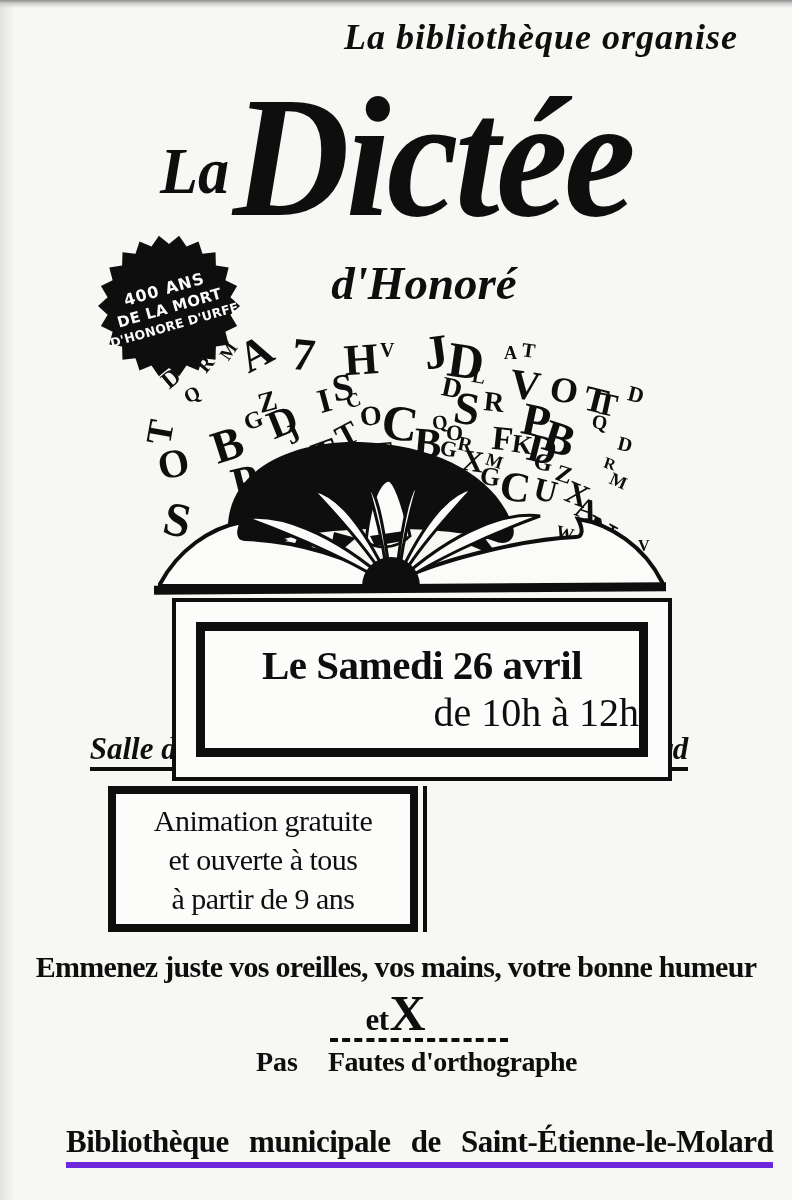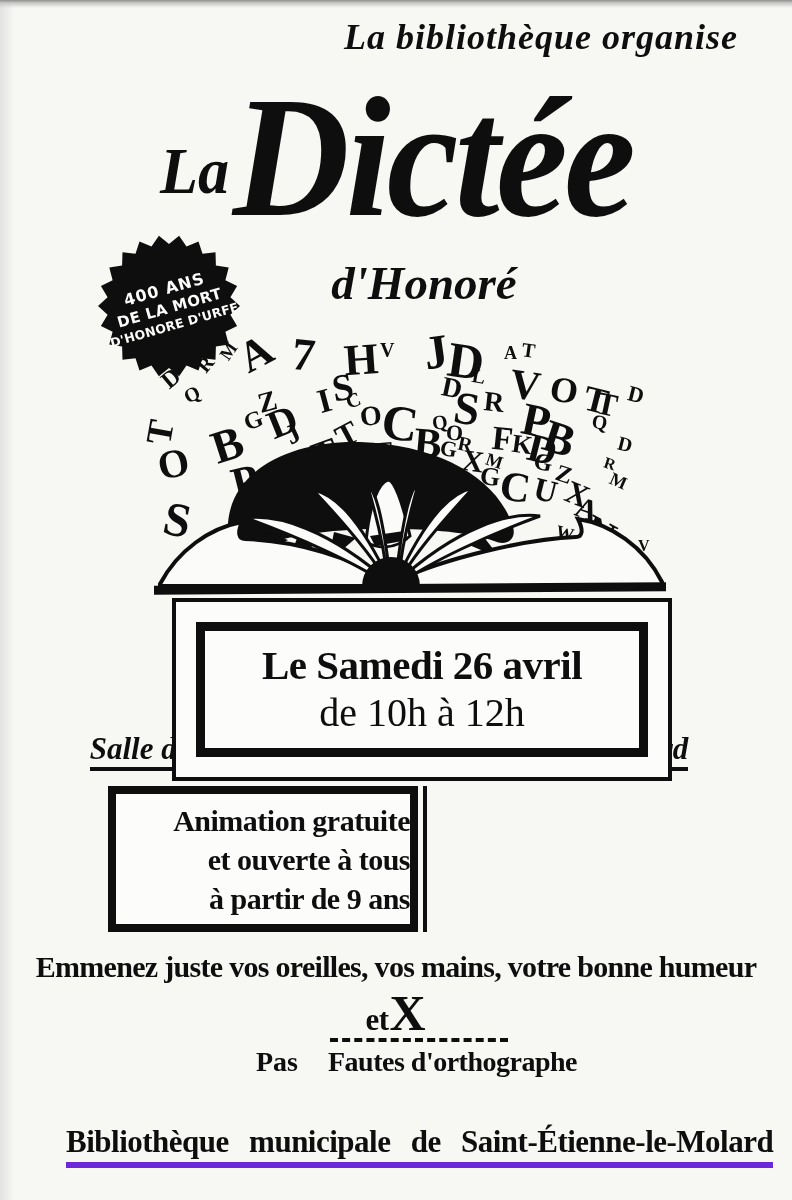--- a/index.html
+++ b/index.html
@@ -42,31 +42,31 @@
   .cloud-letter{position:absolute;font-weight:bold;line-height:1;font-family:"Liberation Serif",serif;}
 
   
   .book{left:148px;top:434px;width:528px;height:172px;z-index:2;}
 
   
   .date-box{left:172px;top:598px;width:452px;z-index:3;
     border:4px solid #0e0e0e;padding:20px;background:#fcfcfa;}
   .date-box-inner{border:9px solid #0e0e0e;text-align:center;padding:10px 0 12px 0;}
   .date-line1{font-size:41px;font-weight:bold;letter-spacing:-.5px;}
-  .date-line2{font-size:40px;font-weight:normal;}
+  .date-line2{font-size:40px;font-weight:normal;text-align:right;}
 
   .venue{left:0;right:14px;top:731px;text-align:center;}
   .venue span{font-size:31px;font-weight:bold;font-style:italic;
     border-bottom:4px solid #0e0e0e;padding-bottom:1px;}
 
   
   .info-row{left:108px;top:786px;width:549px;height:146px;display:flex;z-index:3;}
   .info-left{width:294px;border:8px solid #0e0e0e;background:#fcfcfa;
-    display:flex;flex-direction:column;justify-content:center;text-align:right;
-    font-size:30px;font-weight:bold;line-height:1.3;letter-spacing:-.5px;}
+    display:flex;flex-direction:column;justify-content:center;text-align:center;
+    font-size:30px;font-weight:normal;line-height:1.3;letter-spacing:-.5px;}
   .info-divider{width:4px;background:#0e0e0e;margin:0 5px;}
   .info-right{flex:1;border:8px solid #0e0e0e;background:#fcfcfa;
     display:flex;justify-content:center;align-items:center;padding-bottom:40px;
     font-size:31px;font-weight:bold;letter-spacing:-.5px;}
 
   
   .note1{left:0;right:0;top:950px;text-align:center;
     font-size:30px;font-weight:bold;letter-spacing:-.7px;}
   .note2{left:0;right:0;top:988px;display:flex;justify-content:center;align-items:baseline;
     font-weight:bold;}

